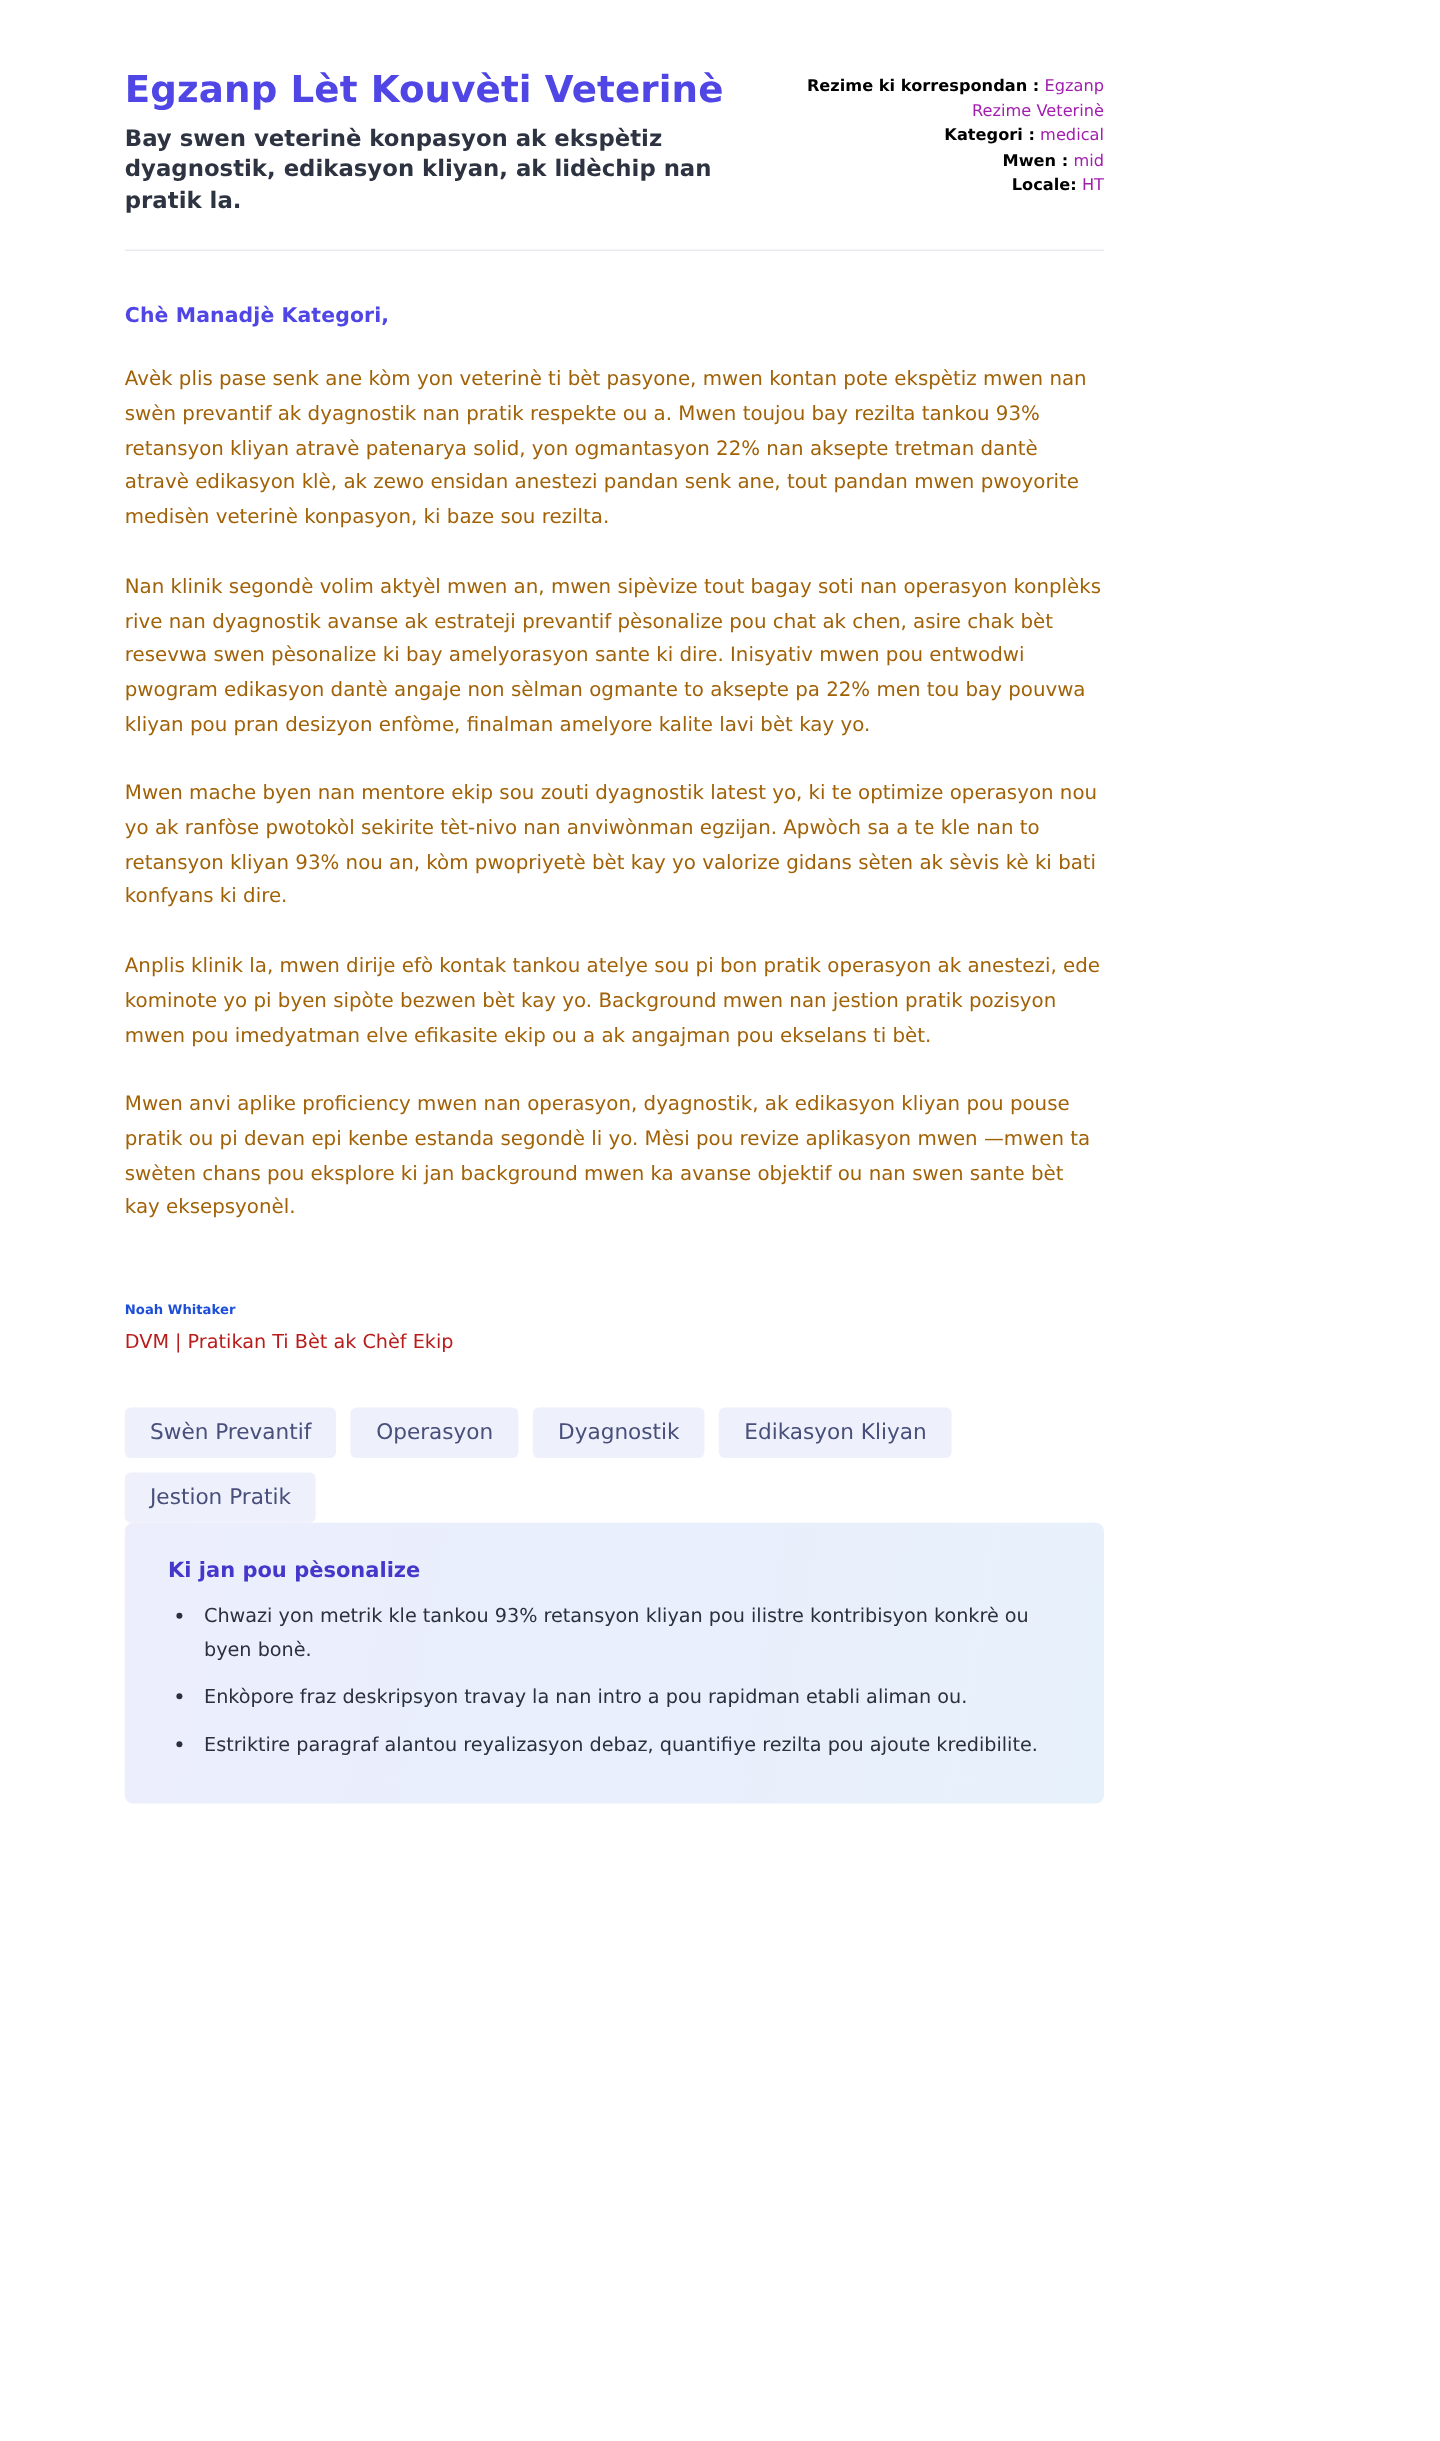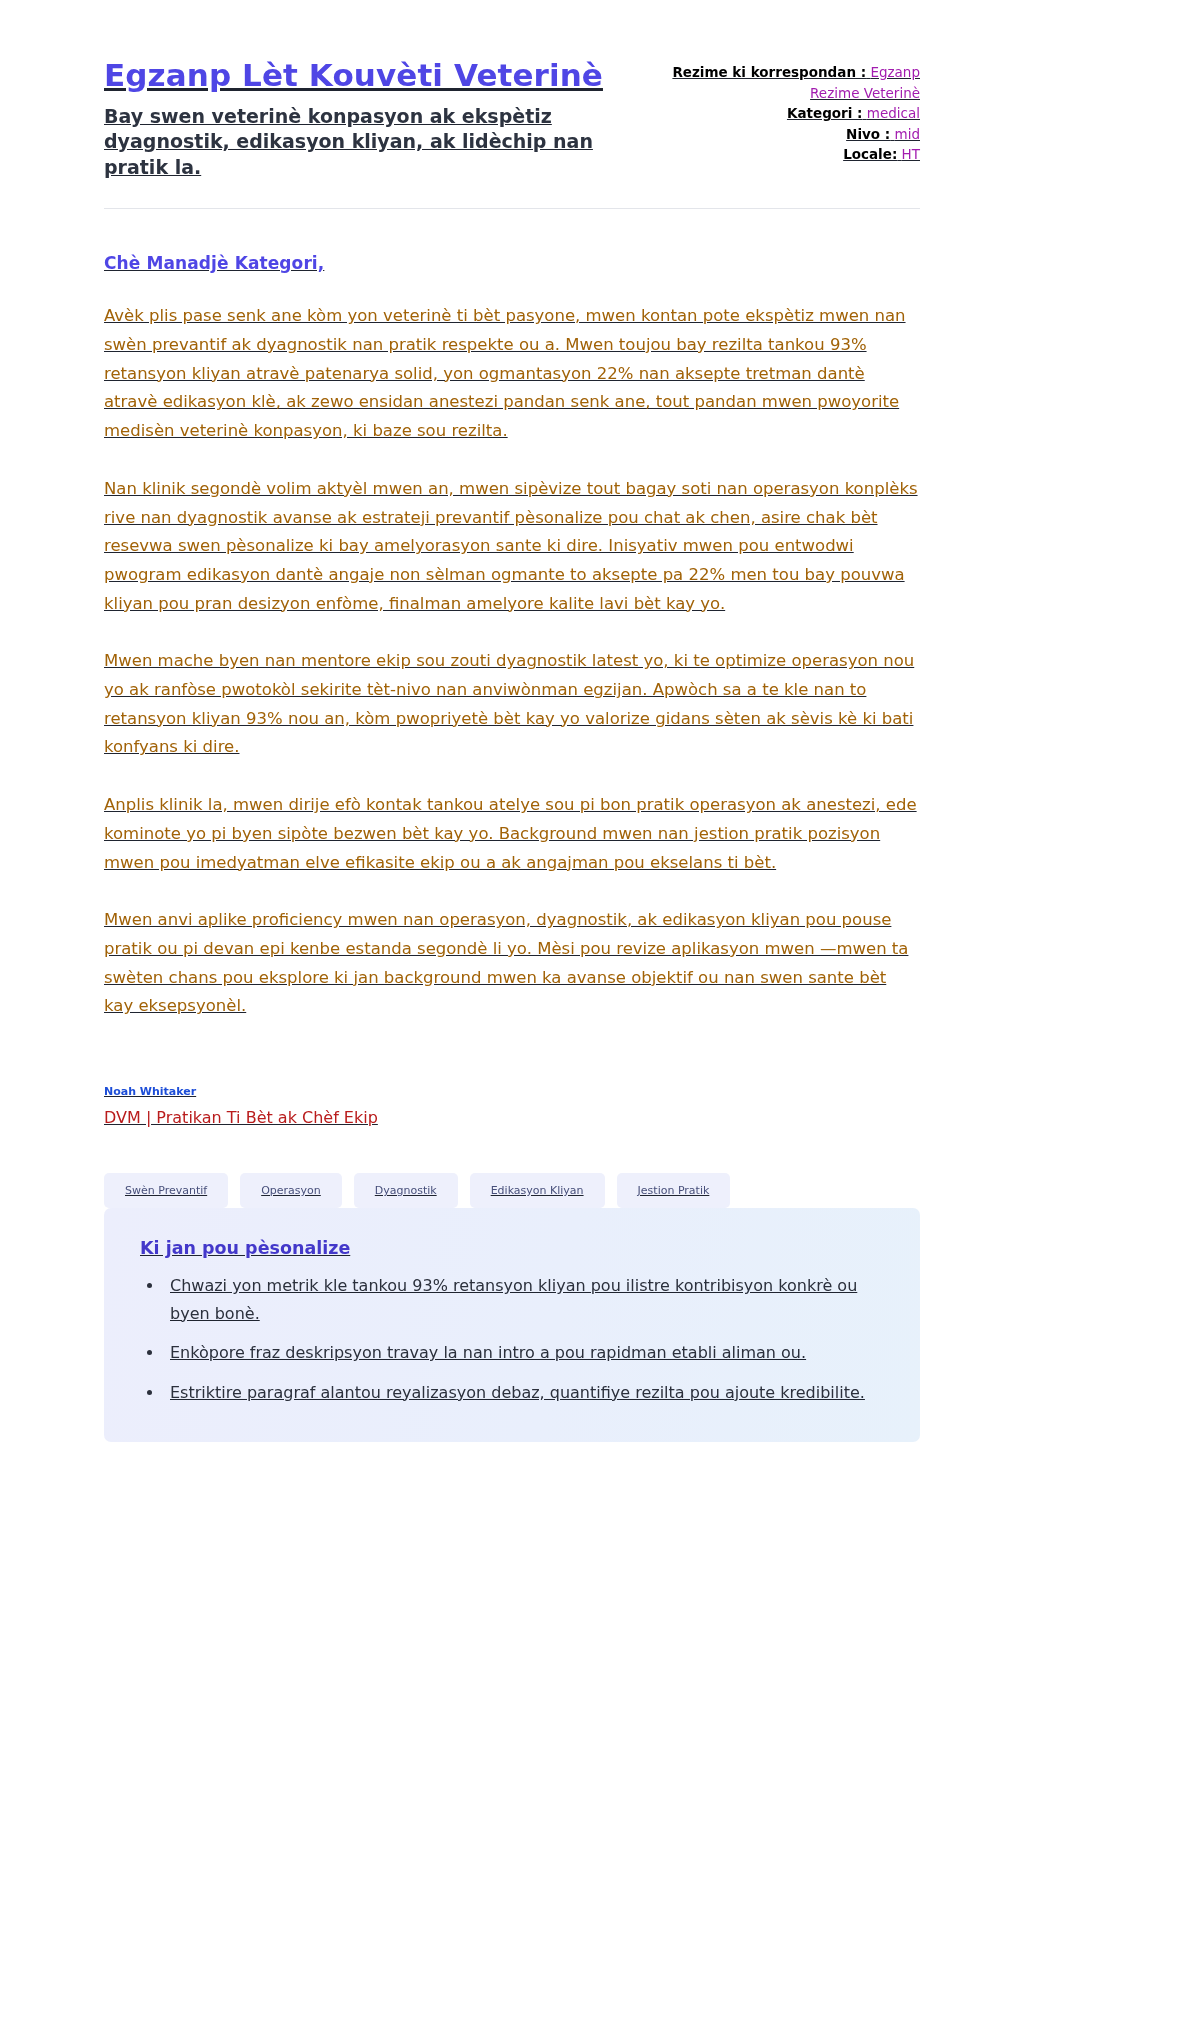--- a/index.html
+++ b/index.html
@@ -11,21 +11,20 @@
     width: 1200px;
     min-height: 2034px;
     font-family: "DejaVu Sans", "Liberation Sans", sans-serif;
     color: #1f2430;
     -webkit-font-smoothing: antialiased;
   }
   .page {
     width: 988px;
     box-sizing: border-box;
     padding: 58px 68px 40px 104px;
-    text-decoration: underline;
   }
 
   
   .header {
     display: flex;
     align-items: flex-start;
     justify-content: space-between;
     gap: 40px;
   }
   .header-left {
@@ -112,21 +111,21 @@
   .tags {
     margin-top: 46px;
     display: flex;
     flex-wrap: wrap;
     gap: 12px;
   }
   .tag {
     background: #eef0fc;
     color: #474f7a;
     border-radius: 5px;
-    font-size: 11px;
+    font-size: 18px;
     padding: 12px 21px;
     line-height: 1;
     white-space: nowrap;
   }
 
   
   .callout {
     background: linear-gradient(100deg, #eceefc 0%, #e9effc 55%, #e7f1fb 100%);
     border-radius: 7px;
     padding: 30px 36px 36px 36px;
@@ -166,21 +165,21 @@
     <div class="meta">
       <div class="meta-row">
         <span class="meta-label">Rezime ki korrespondan :</span>
         <span class="meta-value">Egzanp Rezime Veterinè</span>
       </div>
       <div class="meta-row">
         <span class="meta-label">Kategori :</span>
         <span class="meta-value">medical</span>
       </div>
       <div class="meta-row">
-        <span class="meta-label">Nivo :</span>
+        <span class="meta-label">Mwen :</span>
         <span class="meta-value">mid</span>
       </div>
       <div class="meta-row">
         <span class="meta-label">Locale:</span>
         <span class="meta-value">HT</span>
       </div>
     </div>
   </div>
   <hr class="rule">
 

